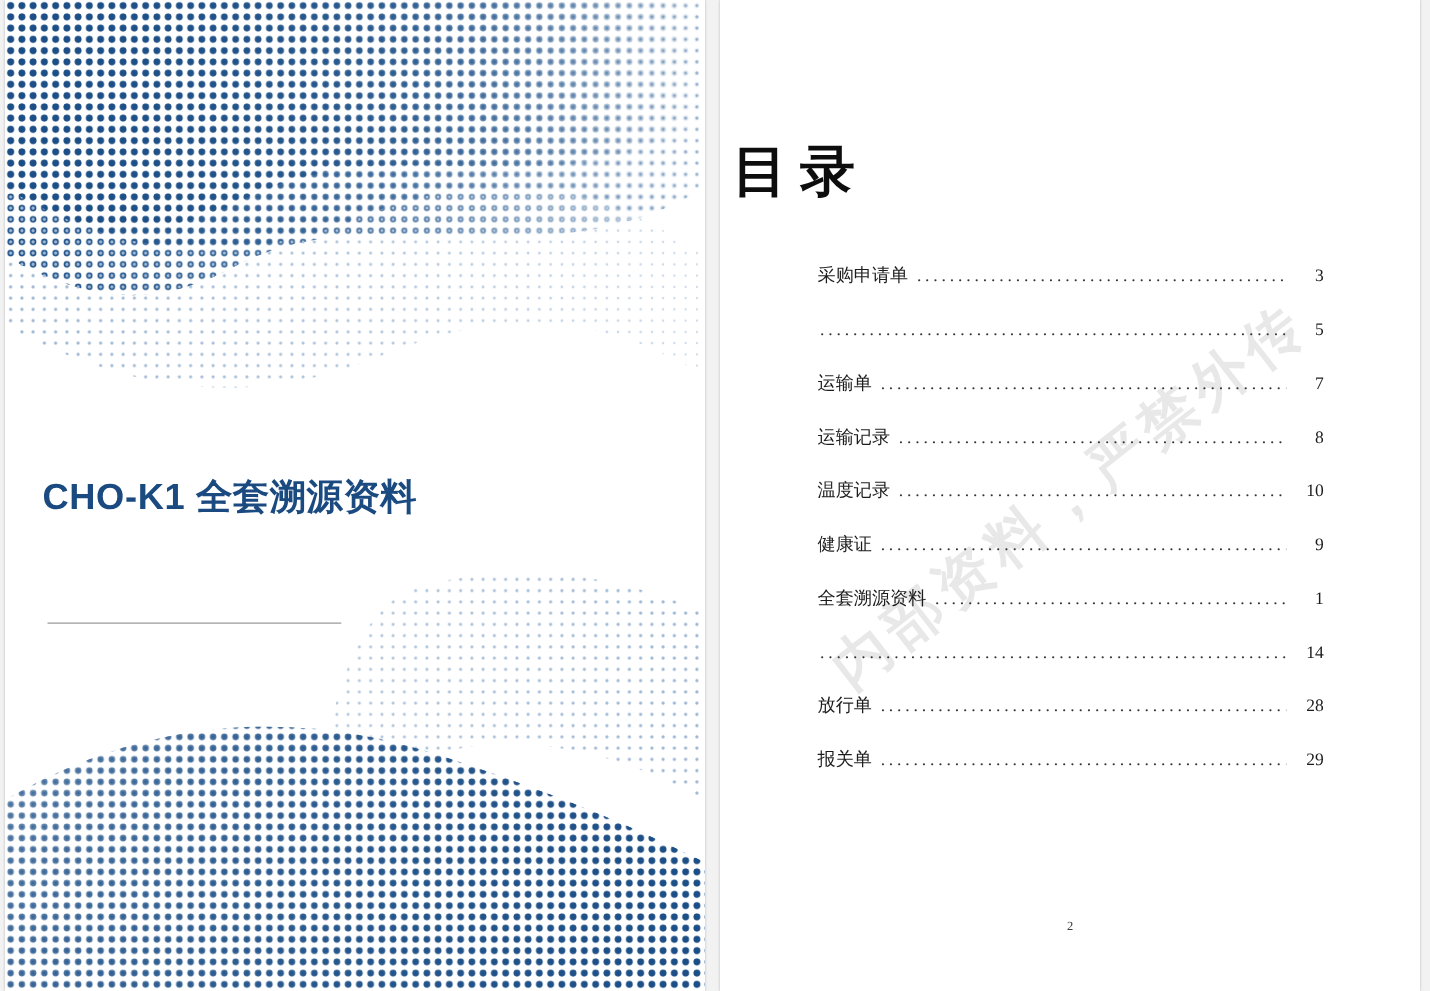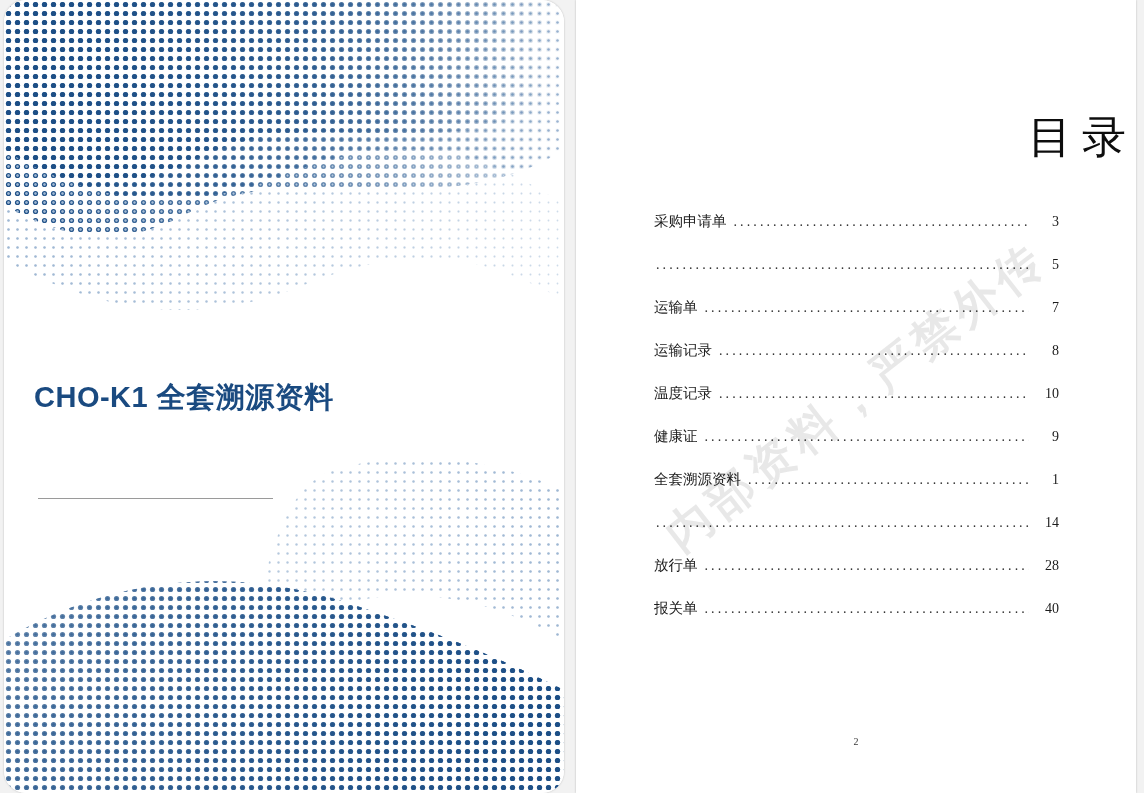--- a/index.html
+++ b/index.html
@@ -26,21 +26,20 @@
 
   
   .page-cover {
     position: relative;
     width: 560px;
     height: 793px;
     margin-left: 4px;
     background: #ffffff;
     overflow: hidden;
     box-shadow: 0 0 2px rgba(0,0,0,0.25);
-    border-radius: 22px;
   }
   .dots-layer {
     position: absolute;
     inset: 0;
     pointer-events: none;
   }
   .cover-title {
     position: absolute;
     left: 30px;
     top: 378px;
@@ -67,24 +66,24 @@
     height: 793px;
     background: #ffffff;
     overflow: hidden;
     box-shadow: 0 0 2px rgba(0,0,0,0.25);
   }
   .toc-title {
     position: absolute;
     top: 108px;
     left: 0;
     width: 100%;
-    text-align: right;
+    text-align: left;
     font-family: "Liberation Serif", serif;
     font-size: 44px;
-    font-weight: normal;
+    font-weight: bold;
     letter-spacing: 10px;
     color: #0d0d0d;
     text-indent: 10px;
   }
   .toc-list {
     position: absolute;
     top: 200px;
     left: 78px;
     width: 405px;
   }
@@ -281,20 +280,20 @@
         <span class="toc-page">14</span>
       </div>
       <div class="toc-row">
         <span class="toc-label">放行单</span>
         <span class="toc-leader">....................................................................</span>
         <span class="toc-page">28</span>
       </div>
       <div class="toc-row">
         <span class="toc-label">报关单</span>
         <span class="toc-leader">....................................................................</span>
-        <span class="toc-page">40</span>
+        <span class="toc-page">29</span>
       </div>
     </div>
 
     <div class="page-number">2</div>
   </div>
 
 </div>
 
 </body></html>

